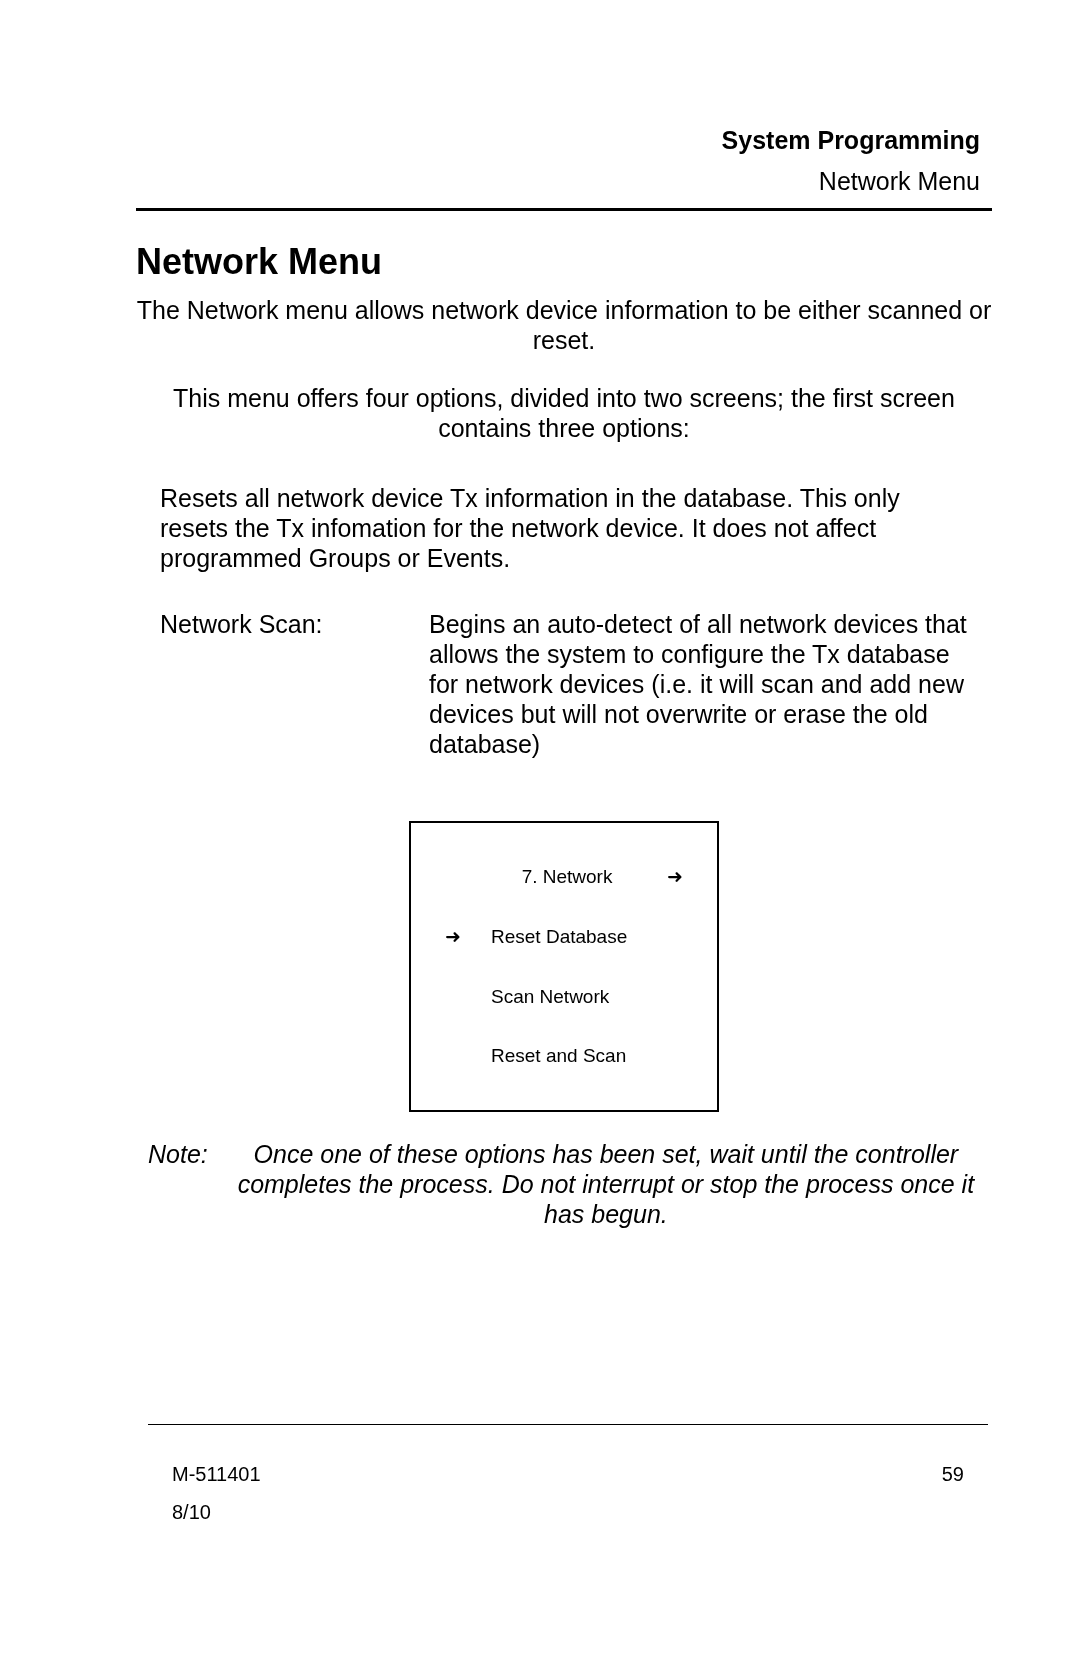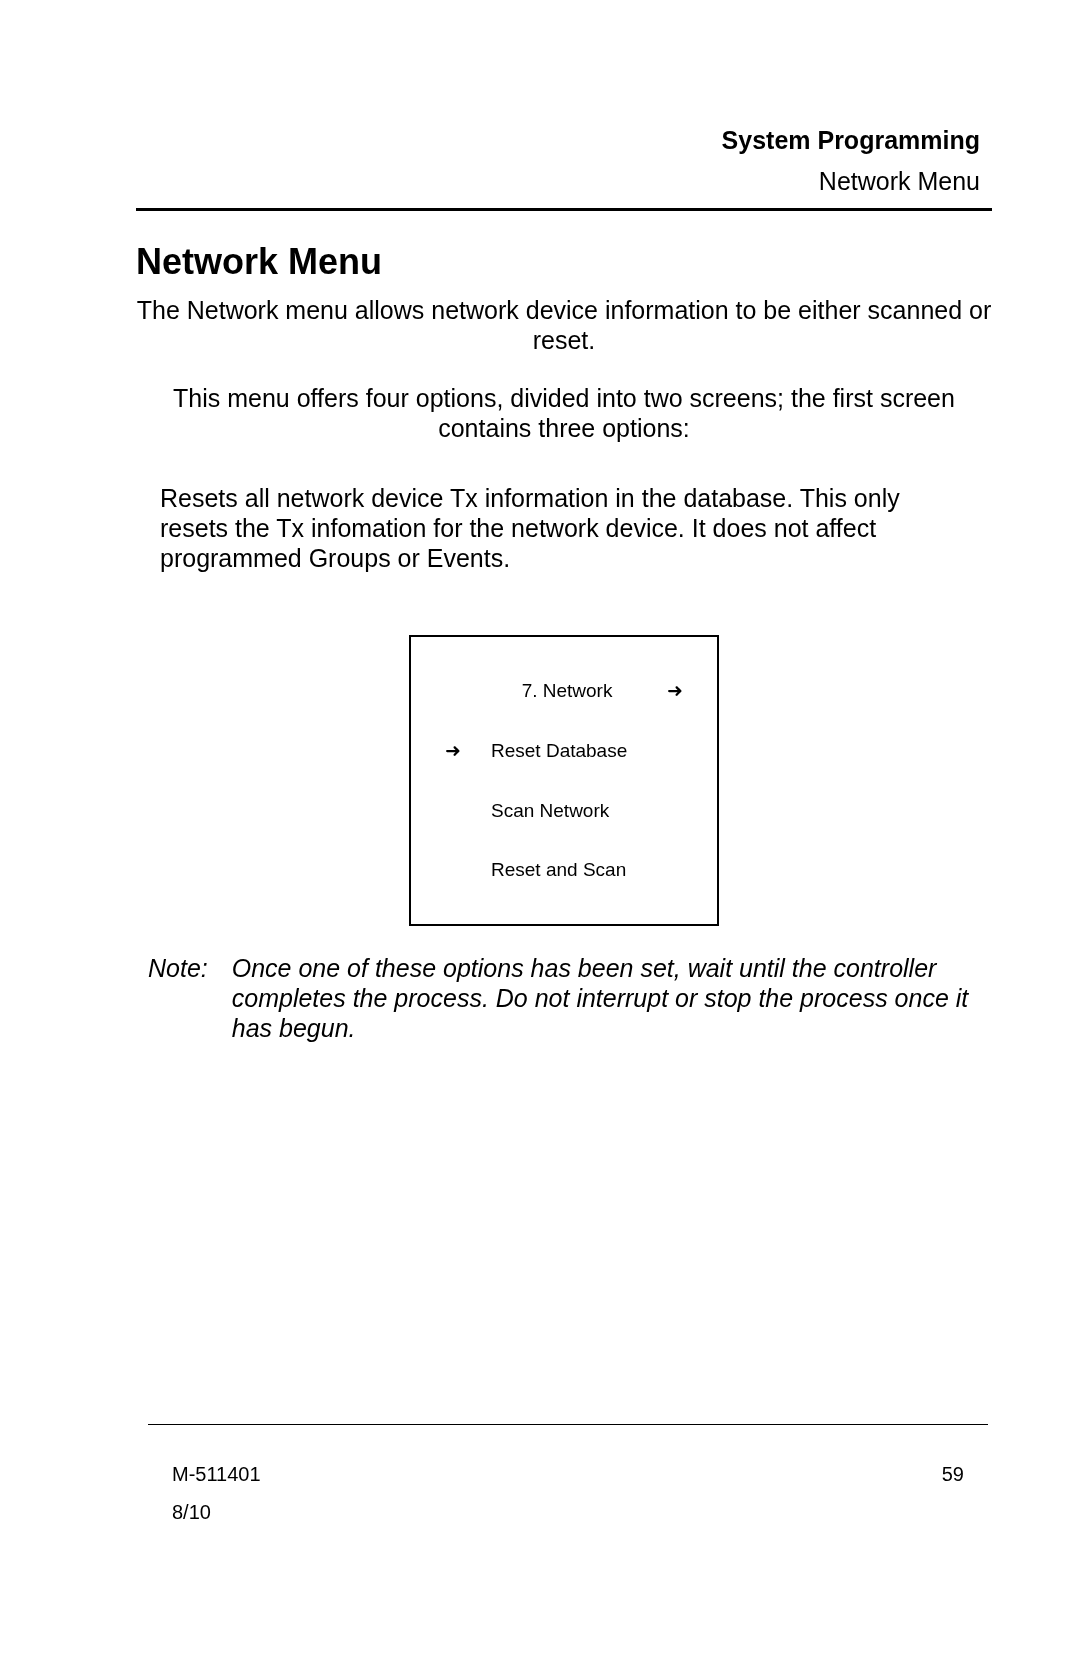--- a/index.html
+++ b/index.html
@@ -86,20 +86,21 @@
       font-size: 25px;
       font-style: italic;
       line-height: 1.2;
       display: flex;
     }
     .note-label {
       flex-shrink: 0;
     }
     .note-text {
       flex: 1;
+      text-align: center;
     }
     .footer {
       position: absolute;
       bottom: 120px;
       left: 100px;
       right: 92px;
     }
     .footer-divider {
       border: none;
       border-top: 1.5px solid #000;
@@ -135,20 +136,24 @@
 
 <h1 class="section-title">Network Menu</h1>
 
 <p class="para">The Network menu allows network device information to be either scanned or reset.</p>
 <p class="para">This menu offers four options, divided into two screens; the first screen contains three options:</p>
 
 <div class="options-table">
   <div class="option-row">
     <div class="option-desc">Resets all network device Tx information in the database.  This only resets the Tx infomation for the network device.  It does not affect programmed Groups or Events.</div>
   </div>
+  <div class="option-row">
+    <div class="option-label">Network Scan:</div>
+    <div class="option-desc">Begins an auto-detect of all network devices that allows the system to configure the Tx database for network devices (i.e. it will scan and add new devices but will not overwrite or erase the old database)</div>
+  </div>
 </div>
 
 <div class="lcd-box">
   <div class="lcd-top">
     <span class="lcd-arrow-col"></span>
     <span class="lcd-top-title">7. Network</span>
     <span class="arrow-right">➜</span>
   </div>
   <div class="lcd-row">
     <span class="lcd-arrow-col arrow-right">➜</span>

